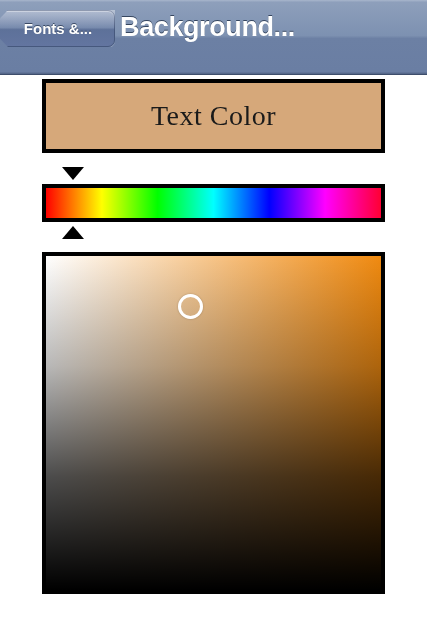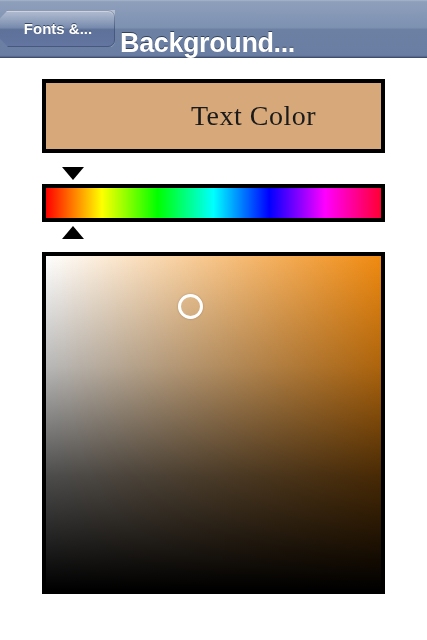--- a/index.html
+++ b/index.html
@@ -14,21 +14,21 @@
     overflow: hidden;
     font-family: "Liberation Sans", sans-serif;
     -webkit-font-smoothing: antialiased;
   }
 
   
   #navbar {
     position: absolute;
     left: 0; top: 0;
     width: 427px;
-    height: 58px;
+    height: 75px;
     background: linear-gradient(to bottom,
         #a8b6cc 0%,
         #8e9fbb 3%,
         #7d91b1 48%,
         #6c80a4 52%,
         #6a7ea3 97%,
         #4f6183 100%);
     border-bottom: 1px solid #3d4d6b;
     box-sizing: border-box;
   }
@@ -39,21 +39,20 @@
     top: 10px;
     text-align: center;
     font-size: 27px;
     font-weight: bold;
     color: #ffffff;
     letter-spacing: -0.4px;
     text-shadow: 0 -1px 0 rgba(40,55,80,0.85);
     white-space: nowrap;
     overflow: hidden;
     line-height: 34px;
-    margin-top: 16px;
   }
 
   
   #back-button {
     position: absolute;
     left: -10px;
     top: 10px;
     width: 125px;
     height: 37px;
     cursor: pointer;
@@ -142,21 +141,20 @@
     left: 0; top: 0;
     width: 100%;
     height: 100%;
     display: flex;
     align-items: center;
     justify-content: center;
     font-family: "Liberation Serif", serif;
     font-size: 28px;
     color: #1a1a1a;
     letter-spacing: 0.5px;
-    padding-left: 40px;
   }
 
   
   #hue-slider {
     position: absolute;
     left: 42px;
     top: 184px;
     width: 343px;
     height: 38px;
     border: 4px solid #000000;

